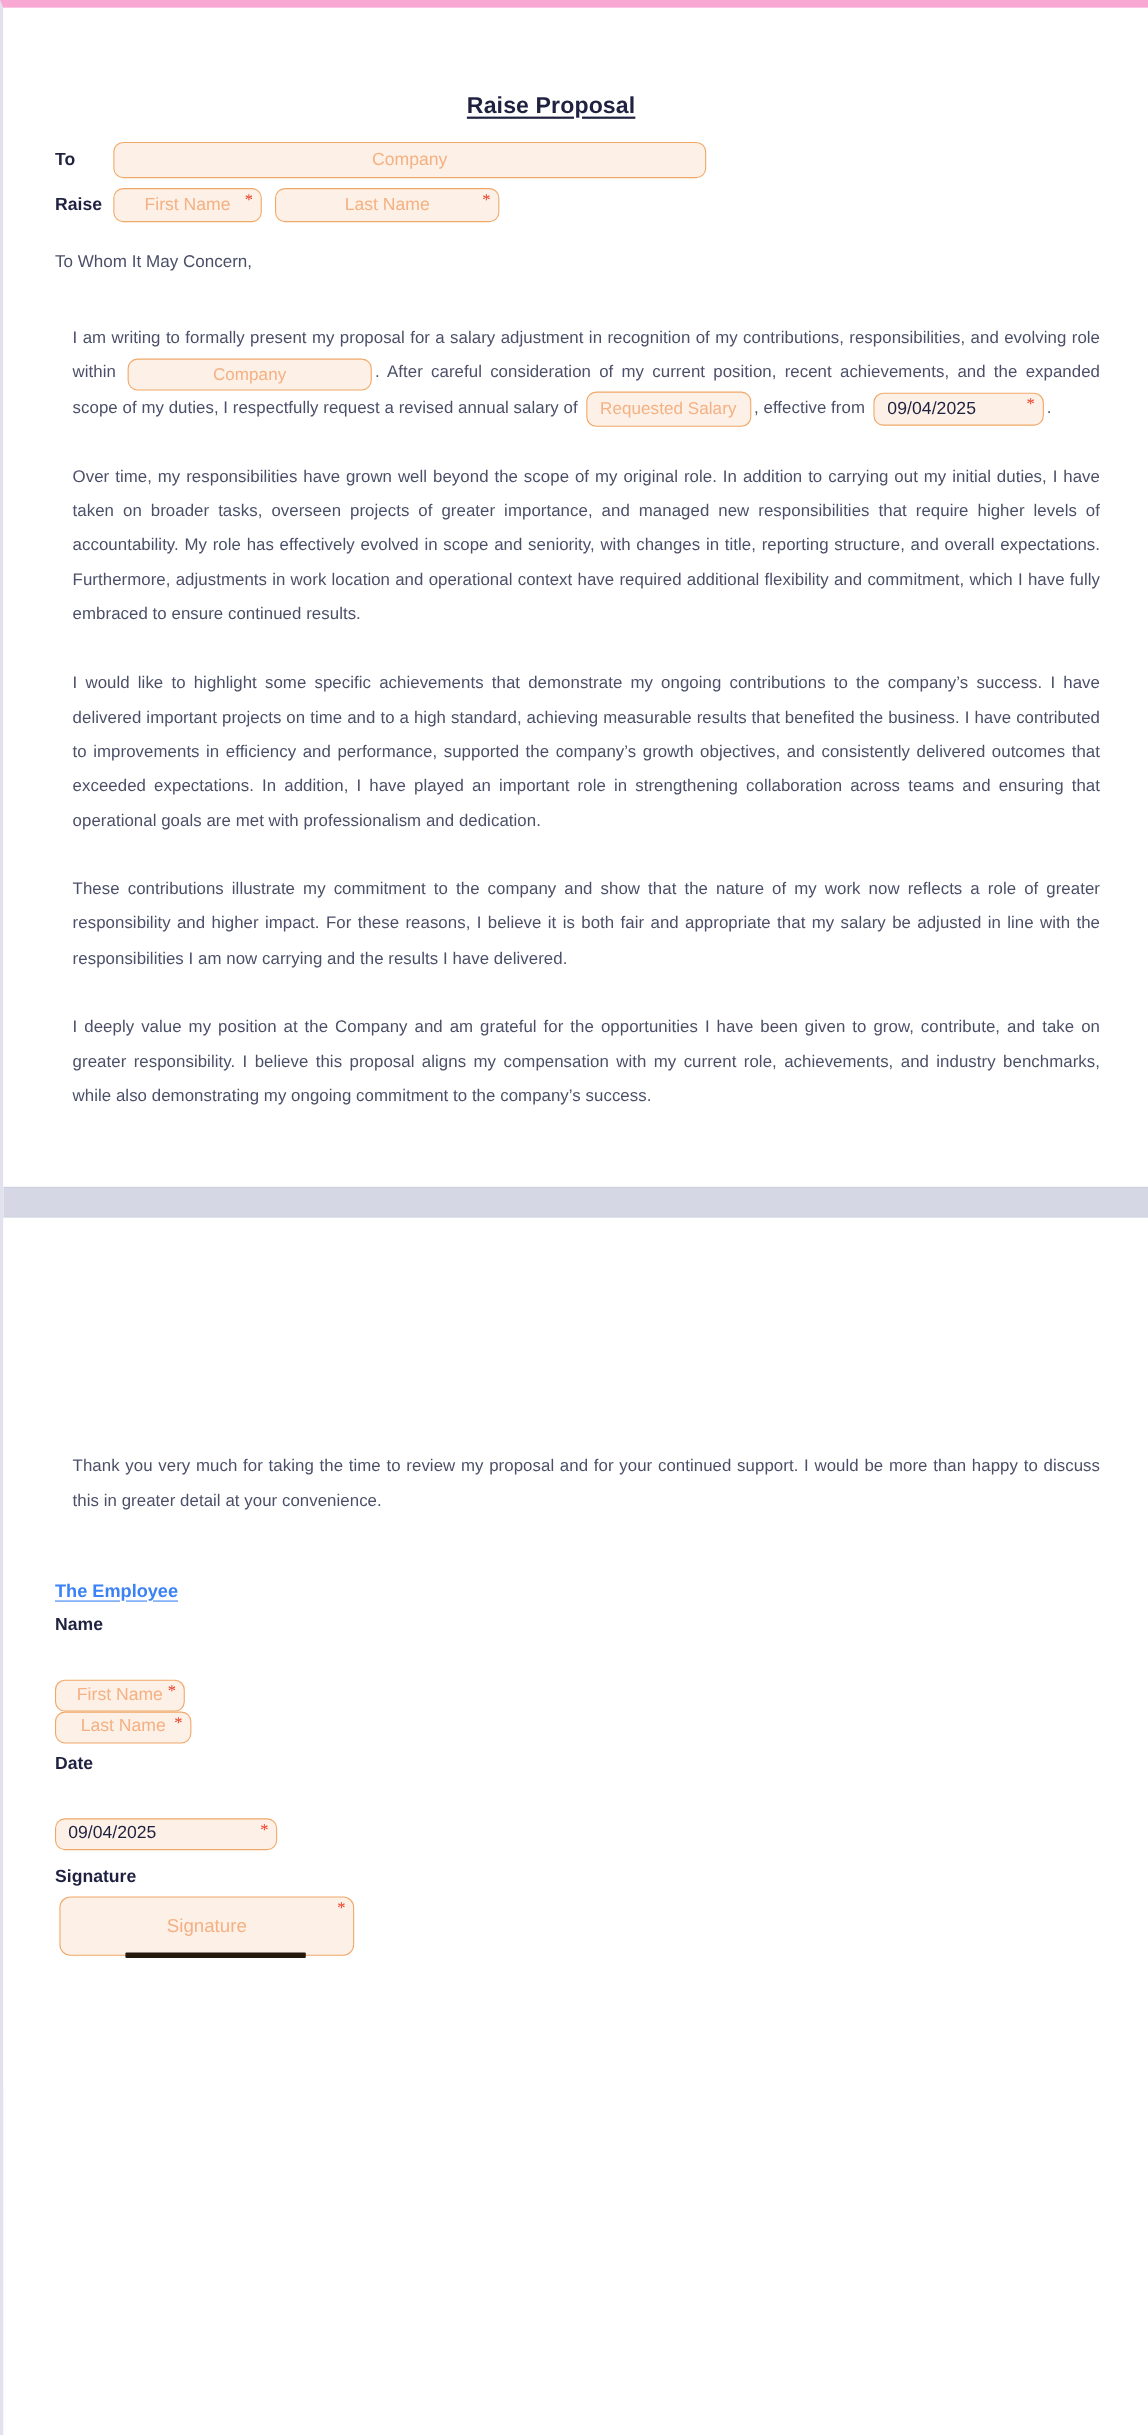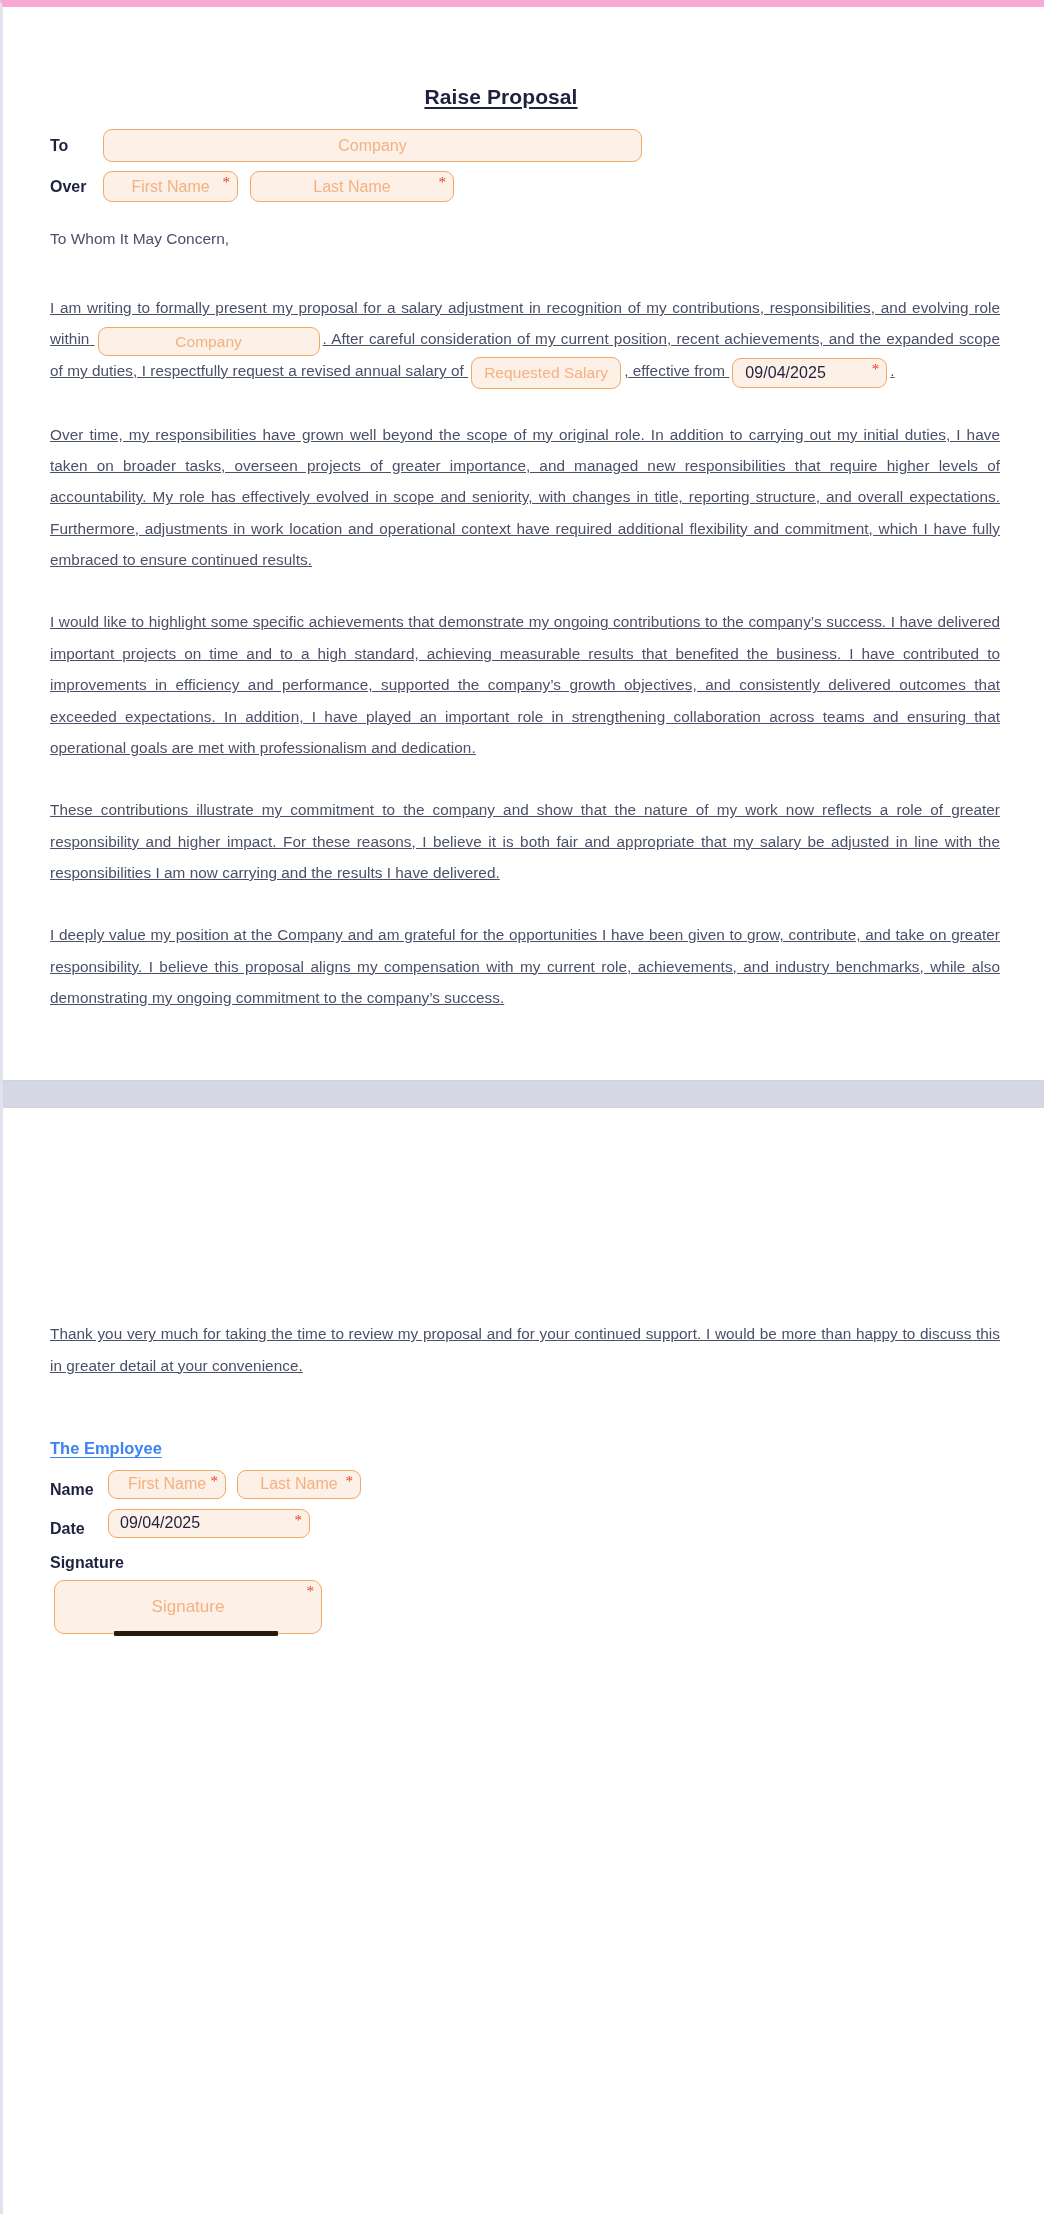--- a/index.html
+++ b/index.html
@@ -105,23 +105,22 @@
     color: #4b5068;
     margin-top: 28px;
   }
 
   
   .para {
     font-size: 15.3px;
     line-height: 2.05;
     color: #4b5068;
     text-align: justify;
-    margin: 0 0 31px 0;
+    margin: 0 0 31px 16px;
     letter-spacing: 0.05px;
-    text-decoration: underline;
   }
   .para.first { margin-top: 44px; }
 
   
   .f-company-inline {
     width: 222px;
     height: 29px;
     font-size: 15.5px;
     margin: 0 3px;
     position: relative;
@@ -149,22 +148,23 @@
   .sign-heading {
     font-size: 16.5px;
     font-weight: bold;
     color: #3b82f6;
     text-decoration: underline;
     text-underline-offset: 3px;
     margin: 58px 0 12px 0;
   }
   .sign-row {
     display: flex;
-    align-items: flex-end;
+    align-items: flex-start;
     margin-bottom: 10px;
+    flex-direction: column;
   }
   .sign-label {
     font-size: 16px;
     font-weight: bold;
     color: #1f2140;
     width: 58px;
     flex: 0 0 58px;
   }
   .f-sig-first { width: 118px; height: 29px; font-size: 16px; margin-right: 11px; }
   .f-sig-last  { width: 124px; height: 29px; font-size: 16px; }
@@ -203,21 +203,21 @@
     <div class="doc-title">Raise Proposal</div>
 
     <div class="field-row">
       <span class="field-label">To</span>
       <span class="ofield f-company-top">
         <span>Company</span>
       </span>
     </div>
 
     <div class="field-row">
-      <span class="field-label">Over</span>
+      <span class="field-label">Raise</span>
       <span class="ofield f-first">
         <span>First Name</span>
         <span class="req">*</span>
       </span>
       <span class="ofield f-last">
         <span>Last Name</span>
         <span class="req">*</span>
       </span>
     </div>
 

